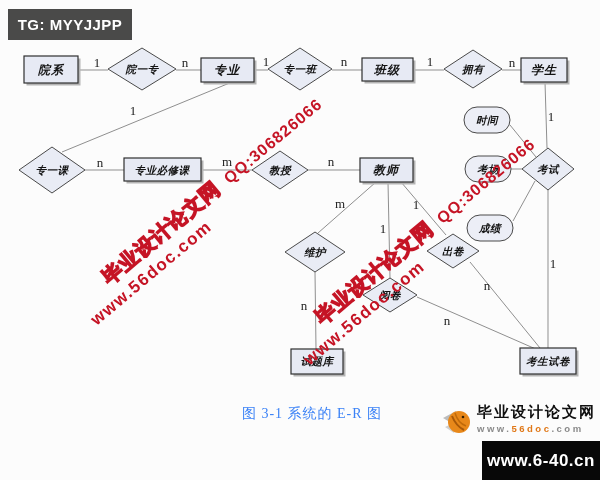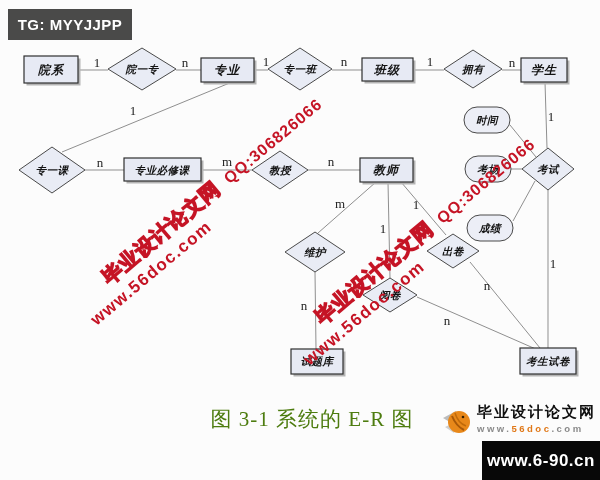--- a/index.html
+++ b/index.html
@@ -24,21 +24,21 @@
     font-family:"Liberation Serif",serif;font-style:italic;font-weight:bold;
     font-size:12px;fill:#141414;text-anchor:middle;letter-spacing:1px;
   }
   .shape-label.small{font-size:10.5px;letter-spacing:.5px;}
   .card{
     font-family:"Liberation Serif",serif;font-size:13px;fill:#222;
     text-anchor:middle;
   }
   .caption{
     position:absolute;left:312px;top:405px;transform:translateX(-50%);
-    font-size:21px;color:#4d7c0f;letter-spacing:1px;white-space:nowrap;text-align:center;
+    font-size:14px;color:#3b82f6;letter-spacing:1px;white-space:nowrap;text-align:center;
   }
   
   .wm{
     position:absolute;color:#c51425;transform:rotate(-40deg);
     font-family:"Liberation Sans",sans-serif;font-weight:bold;
     line-height:1.35;white-space:nowrap;pointer-events:none;
   }
   .wm-row1{margin-left:36px;}
   .wm-site{
     font-size:20px;letter-spacing:1px;color:#ffffff;
@@ -235,16 +235,16 @@
       <path d="M14 10 q3 10 11 13" stroke="#c06a0a" fill="none" stroke-width="1.5"></path>
       <circle cx="22" cy="14" r="1.3" fill="#3a2000"></circle>
     </svg>
     <div class="logo-text">
       <div class="logo-name">毕业设计论文网</div>
       <div class="logo-url"><span>www.</span><span class="mid">56doc</span><span>.com</span></div>
     </div>
   </div>
 
   <div class="bottom-bar">
-    <span>www.6-90.cn</span>
+    <span>www.6-40.cn</span>
   </div>
 
 </div>
 
 </body></html>

